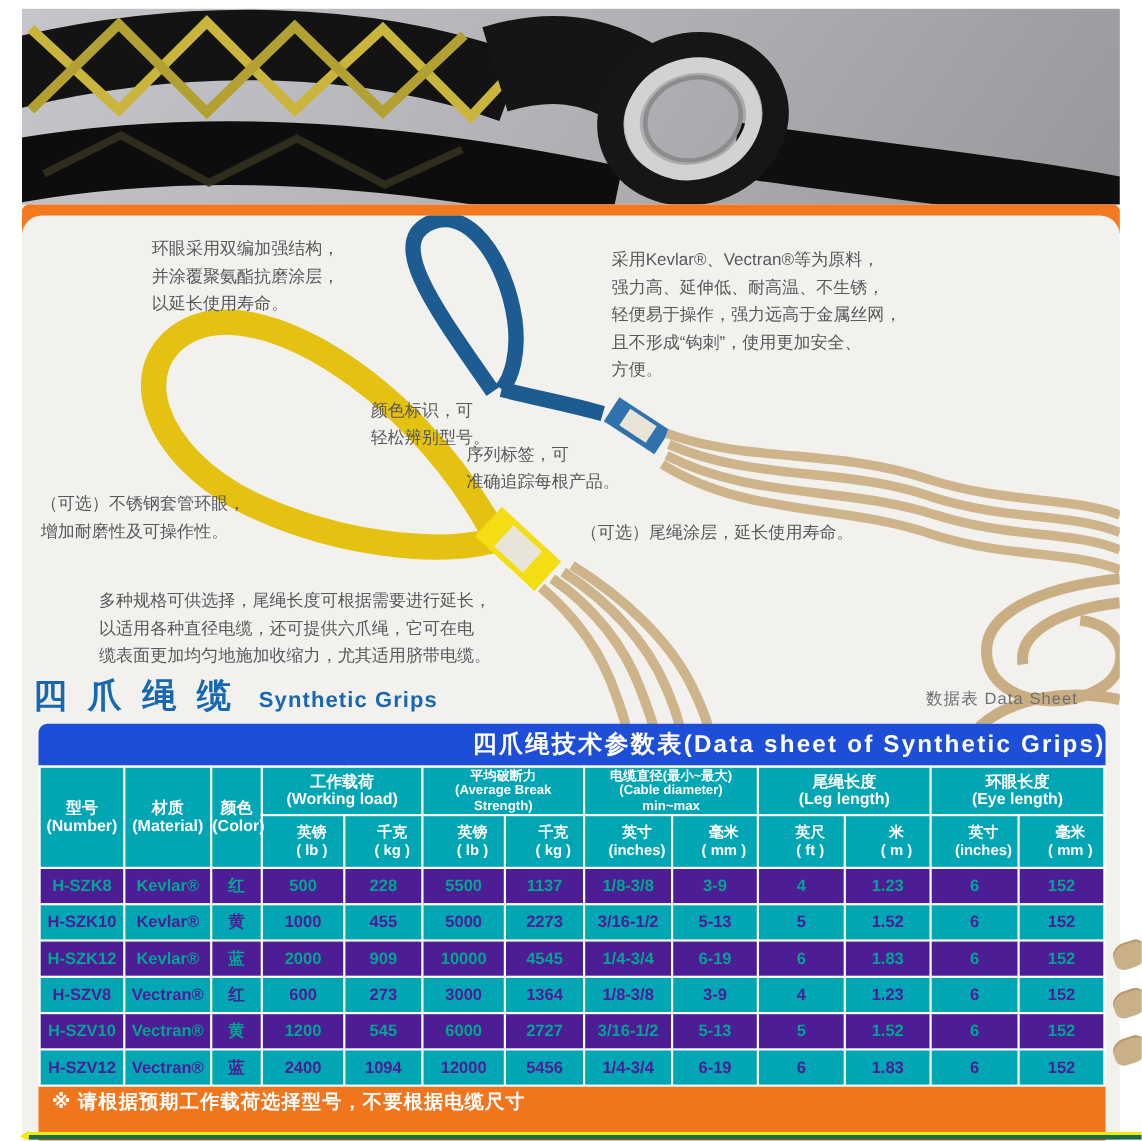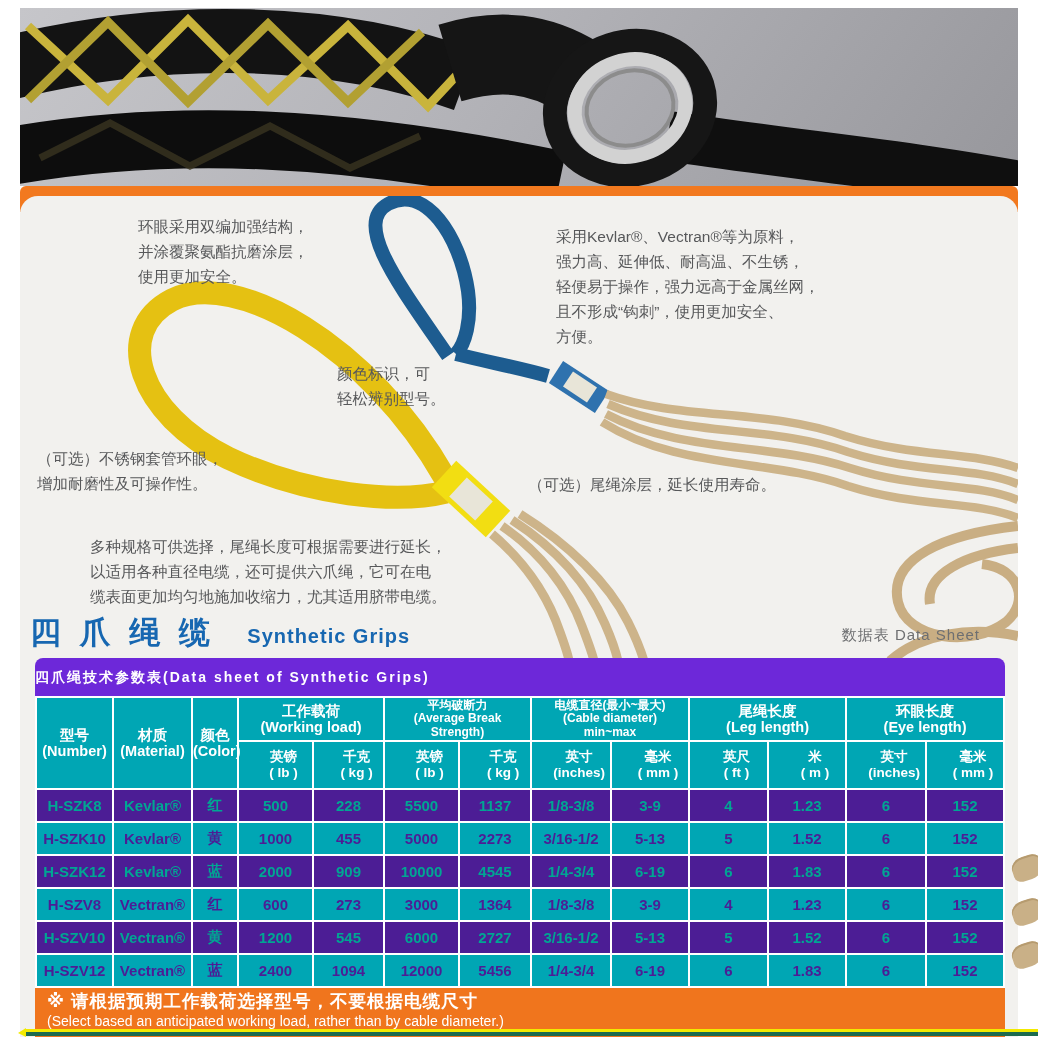--- a/index.html
+++ b/index.html
@@ -22,27 +22,27 @@
   .nb-eye   { left:118px; top:18px; }
   .nb-mat   { left:536px; top:28px; }
   .nb-color { left:317px; top:133px;margin-top:32px; }
   .nb-serial{ left:404px; top:205px; }
   .nb-steel { left:17px;  top:250px; }
   .nb-tail  { left:508px; top:276px; }
   .nb-sizes { left:70px;  top:338px; }
 
   .section-row { position:absolute; left:10px; top:416px; width:980px; height:42px; }
   .sec-zh { color:#1767b1; font-size:31px; font-weight:bold; letter-spacing:5px; }
-  .sec-en { color:#1767b1; font-size:20px; font-weight:bold; margin-left:28px; letter-spacing:1px; }
+  .sec-en { color:#1767b1; font-size:20px; font-weight:bold; margin-left:16px; letter-spacing:1px; }
   .ds-label { position:absolute; right:30px; top:14px; color:#6e6f71; font-size:15px; letter-spacing:1px; }
 
   
   .table-block { position:absolute; left:15px; top:462px; width:970px; }
-  .tbl-title { height:38px; background:#6d28d9; border-radius:8px 8px 0 0; color:#ffffff;
-               font-size:14px; font-weight:bold; letter-spacing:2px; text-align:left; line-height:38px; }
+  .tbl-title { height:38px; background:#1d4ed8; border-radius:8px 8px 0 0; color:#ffffff;
+               font-size:22px; font-weight:bold; letter-spacing:2px; text-align:right; line-height:38px; }
   table { border-collapse:collapse; table-layout:fixed; width:970px; }
   th,td { border:2px solid #ffffff; text-align:center; vertical-align:middle; white-space:pre-line; }
   thead th { background:#00a6b4; color:#ffffff; font-weight:bold; }
   .h-group { height:44px; font-size:14.5px; line-height:1.12; }
   .h-small { font-size:12px; }
   .h-unit  { height:48px; font-size:13.5px; line-height:1.15;padding-left:16px; }
   tbody td { height:33px; font-size:15px; font-weight:bold; }
   tr.row-yellow td { background:#4c1d95; color:#00a693; }
   tr.row-teal   td { background:#00a6b4; color:#4c1d95; }
 
@@ -111,28 +111,30 @@
       <g stroke="#cdb48a" stroke-width="9" fill="none">
         <path d="M 482,330 C 520,356 548,392 562,430 C 568,446 572,456 574,465"></path>
         <path d="M 492,324 C 535,352 568,388 585,428 C 592,444 596,456 598,465"></path>
         <path d="M 472,338 C 505,366 528,400 540,436 C 545,450 548,458 549,465"></path>
         <path d="M 500,318 C 548,348 588,386 608,426 C 616,442 621,455 624,465"></path>
       </g>
     </svg>
 
     <div class="note-block nb-eye">环眼采用双编加强结构，
 并涂覆聚氨酯抗磨涂层，
-使用更加安全。</div>
+以延长使用寿命。</div>
     <div class="note-block nb-mat">采用Kevlar®、Vectran®等为原料，
 强力高、延伸低、耐高温、不生锈，
 轻便易于操作，强力远高于金属丝网，
 且不形成“钩刺”，使用更加安全、
 方便。</div>
     <div class="note-block nb-color">颜色标识，可
 轻松辨别型号。</div>
+    <div class="note-block nb-serial">序列标签，可
+准确追踪每根产品。</div>
     <div class="note-block nb-steel">（可选）不锈钢套管环眼，
 增加耐磨性及可操作性。</div>
     <div class="note-block nb-tail">（可选）尾绳涂层，延长使用寿命。</div>
     <div class="note-block nb-sizes">多种规格可供选择，尾绳长度可根据需要进行延长，
 以适用各种直径电缆，还可提供六爪绳，它可在电
 缆表面更加均匀地施加收缩力，尤其适用脐带电缆。</div>
 
     <div class="section-row">
       <span class="sec-zh">四 爪 绳 缆</span>
       <span class="sec-en">Synthetic Grips</span>
@@ -289,21 +291,20 @@
               <td>6-19</td>
               <td>6</td>
               <td>1.83</td>
               <td>6</td>
               <td>152</td>
             </tr>
           </tbody>
       </table>
       <div class="tbl-note">
         <div class="zh">※ 请根据预期工作载荷选择型号，不要根据电缆尺寸</div>
-        <div class="en">(Select based an anticipated working load, rather than by cable diameter.)</div>
       </div>
     </div>
   </div>
 
   <div class="rope-bit rb1"></div>
   <div class="rope-bit rb2"></div>
   <div class="rope-bit rb3"></div>
 
   <div class="bottom-stripe"></div>
 </div>

